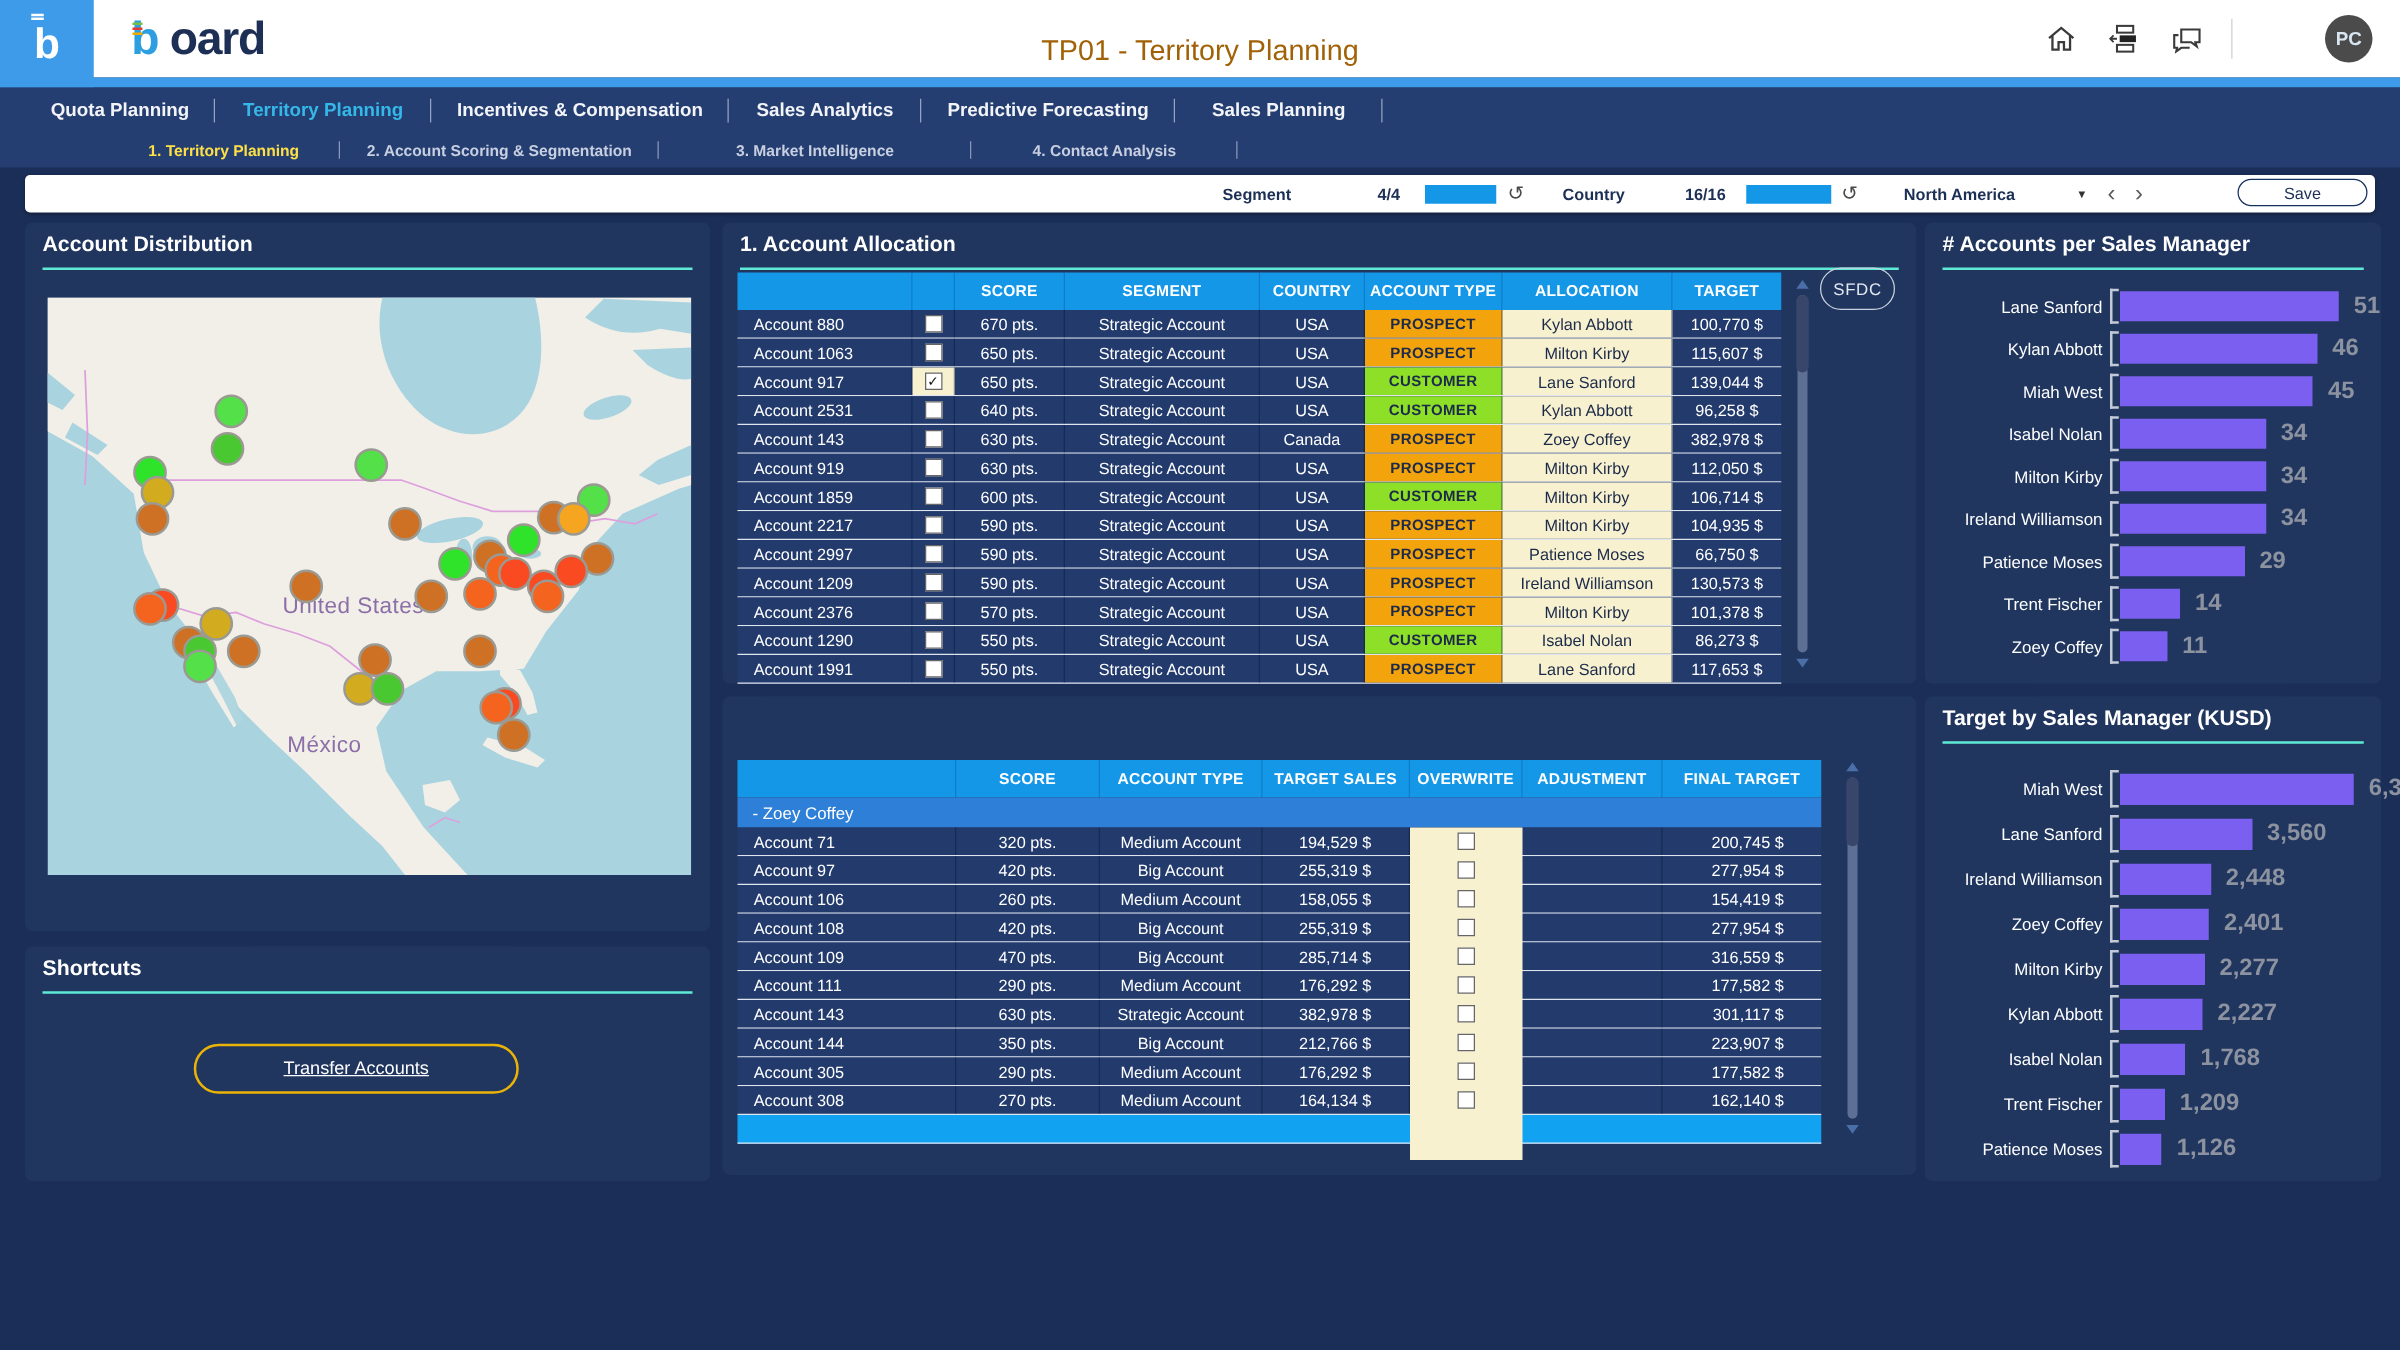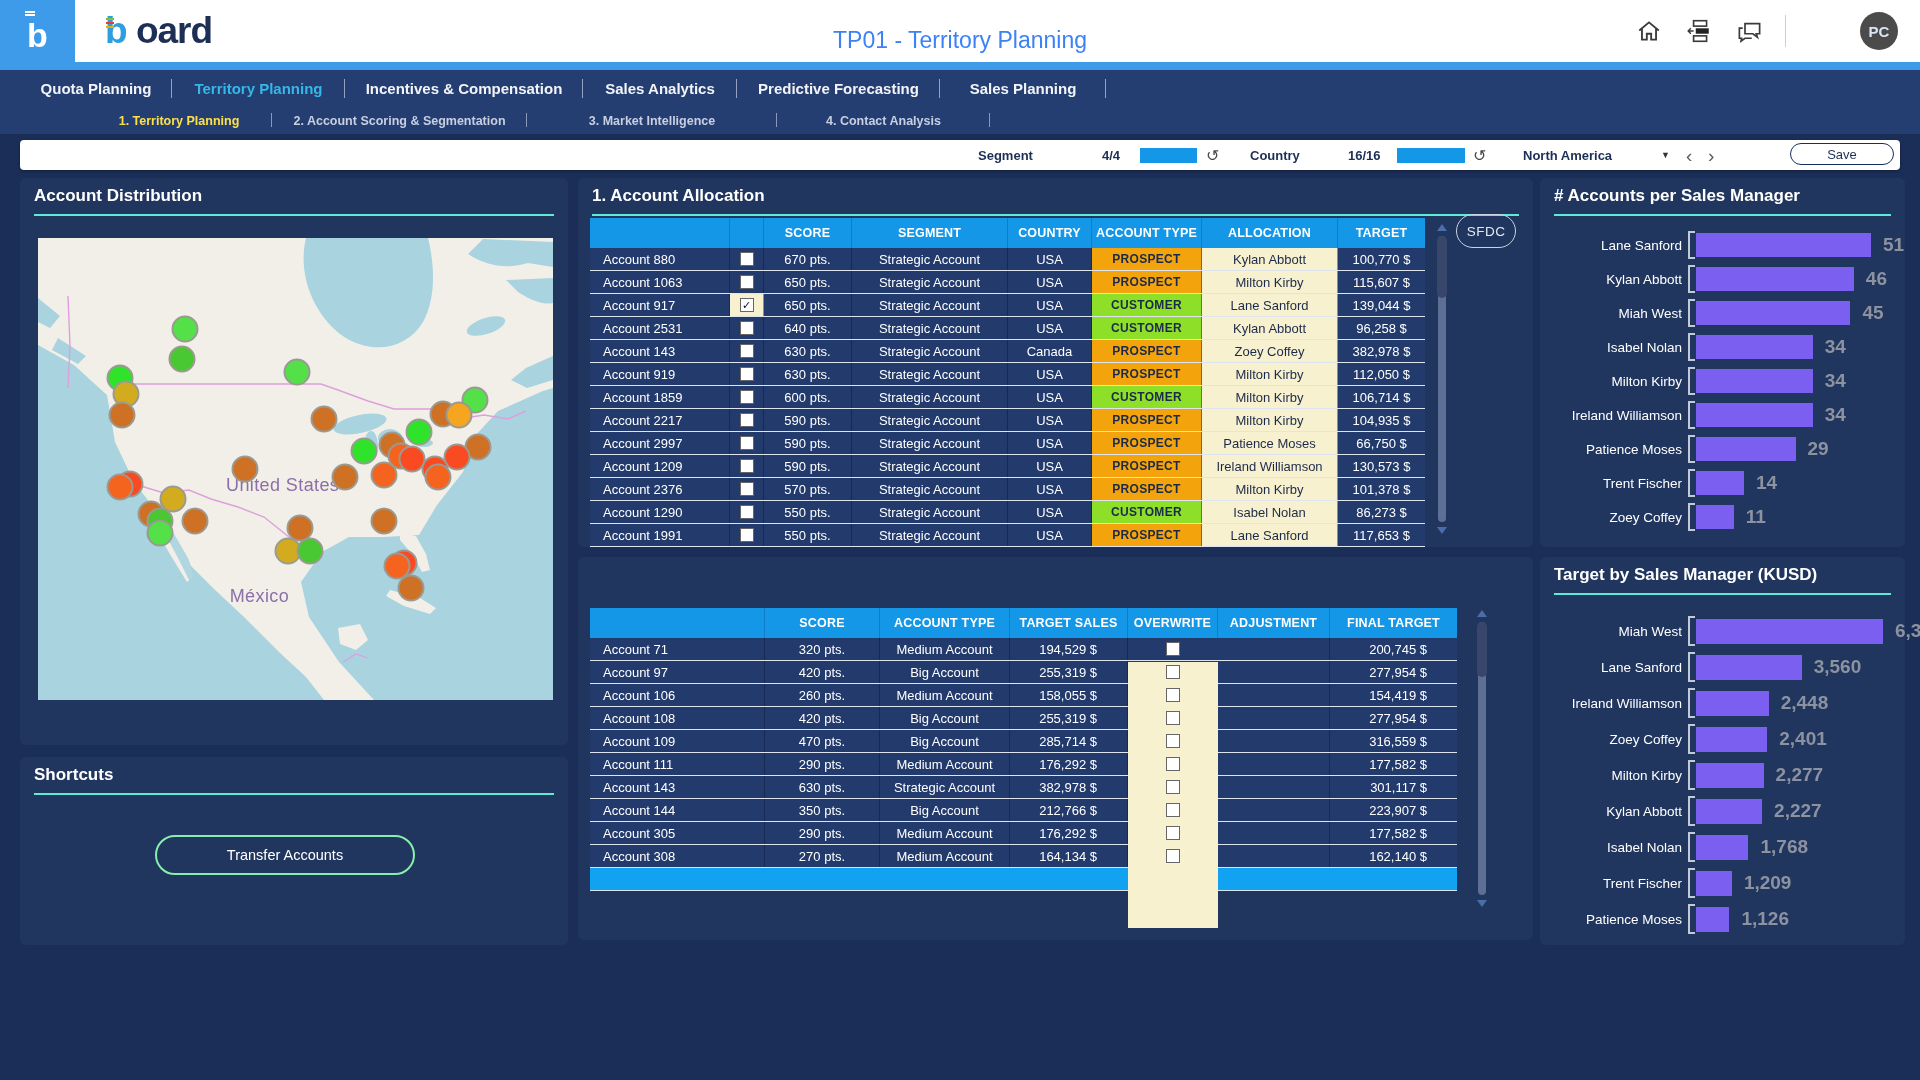--- a/index.html
+++ b/index.html
@@ -16,21 +16,21 @@
   .logo-word{position:absolute;left:105px;top:10px;font-size:37px;font-weight:bold;
     letter-spacing:-1px;line-height:42px;}
   .logo-word .w1{color:#2D9FE0;position:relative;}
   .logo-word .w2{color:#1E2F56;}
   .word-dashes{position:absolute;left:1px;top:6px;width:8px;}
   .word-dashes i{display:block;height:2.5px;margin:1.5px 0;}
   .word-dashes i:nth-child(1){background:#7AC143;}
   .word-dashes i:nth-child(2){background:#E03C31;}
   .word-dashes i:nth-child(3){background:#F2A900;}
   .app-title{position:absolute;left:0;top:0;width:1920px;height:80px;display:flex;
-    align-items:center;justify-content:center;font-size:23px;color:#3b82f6;font-weight:500;}
+    align-items:center;justify-content:center;font-size:23px;color:#a16207;font-weight:500;}
   .hicons{position:absolute;right:22px;top:0;height:62px;display:flex;align-items:center;gap:22px;}
   .hicon{width:28px;height:28px;display:flex;align-items:center;justify-content:center;cursor:pointer;}
   .vsep{width:1px;height:32px;background:#cfcfcf;}
   .burger{width:30px;}
   .burger i{display:block;height:2.5px;background:#3a3a3a;margin:6px 0;}
   .avatar{width:38px;height:38px;border-radius:50%;background:#4B4B4B;color:#D8E6F4;
     display:flex;align-items:center;justify-content:center;font-size:15px;font-weight:bold;}
   .accent-strip{position:absolute;left:0;top:62px;width:1920px;height:8px;background:#3D9BE9;}
 
   
@@ -68,23 +68,23 @@
 
   
   .map{position:absolute;left:18px;top:60px;width:515px;height:462px;cursor:grab;}
   .map svg{position:absolute;left:0;top:0;width:100%;height:100%;}
   .map-label{position:absolute;transform:translate(-50%,-50%);color:#8C6FA8;font-size:18px;
     letter-spacing:.4px;}
   .dot{position:absolute;width:27px;height:27px;border-radius:50%;border:2px solid #9a9a92;
     transform:translate(-50%,-50%);box-sizing:border-box;cursor:pointer;}
 
   
-  .pill-btn{position:absolute;left:135px;top:78px;width:260px;height:40px;border:2px solid #86efac;
+  .pill-btn{position:absolute;left:135px;top:78px;width:260px;height:40px;border:2px solid #eab308;
     border-radius:20px;background:transparent;color:#fff;font-size:14.5px;display:flex;
-    align-items:center;justify-content:center;cursor:pointer;font-family:inherit;}
+    align-items:center;justify-content:center;cursor:pointer;font-family:inherit;text-decoration:underline;}
 
   
   .tbl{position:absolute;}
   .thead,.trow{display:grid;}
   .t1 .thead,.t1 .trow{grid-template-columns:140px 34px 88px 156px 84px 110px 136px 1fr;}
   .t2 .thead,.t2 .trow{grid-template-columns:175px 115px 130px 118px 90px 112px 1fr;}
   .thead{height:30px;background:#1597E8;}
   .thead .hc{display:flex;align-items:center;justify-content:center;color:#fff;font-size:12.5px;
     font-weight:bold;border-right:1px solid rgba(0,70,140,.30);letter-spacing:.2px;}
   .thead .hc:last-child{border-right:none;}
@@ -537,20 +537,21 @@
       <div class="cream-col" style="left:538px;top:54px;width:90px;height:266px"></div>
       <div class="thead" id="t2head">
           <div class="hc"></div>
           <div class="hc">SCORE</div>
           <div class="hc">ACCOUNT TYPE</div>
           <div class="hc">TARGET SALES</div>
           <div class="hc ow">OVERWRITE</div>
           <div class="hc">ADJUSTMENT</div>
           <div class="hc">FINAL TARGET</div>
         </div>
+      <div class="grow">- Zoey Coffey</div>
       <div id="t2body">
           <div class="trow">
     <div class="tc name">Account 71</div>
     <div class="tc sc">320 pts.</div>
     <div class="tc ty2">Medium Account</div>
     <div class="tc money ts">194,529 $</div>
     <div class="tc ow">
       <span class="cbox"></span>
             </div>
     <div class="tc adj"></div>

